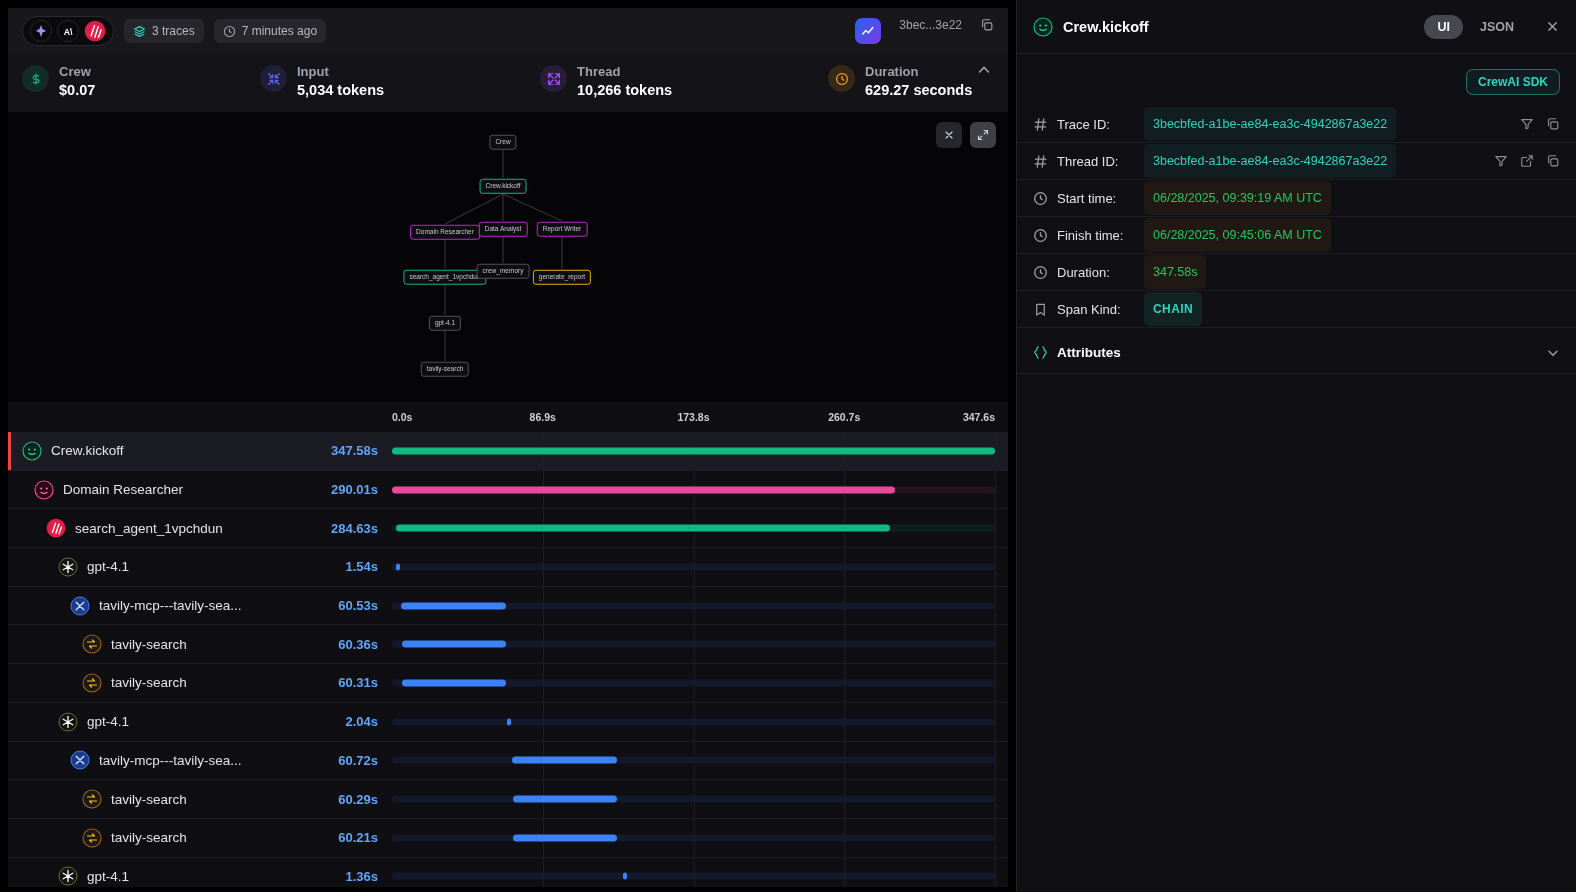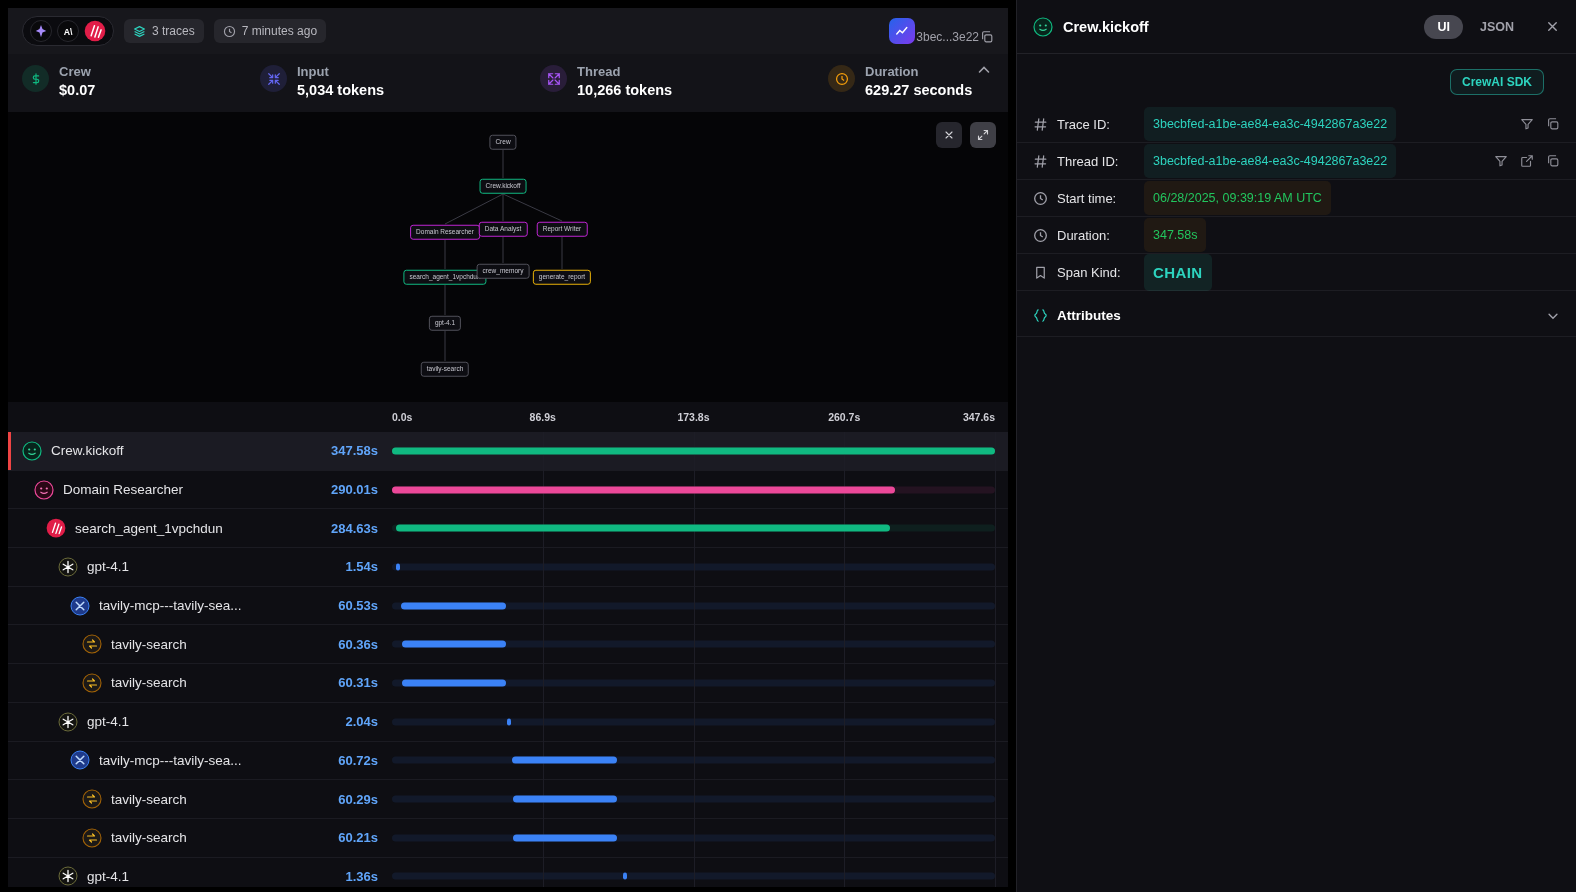--- a/index.html
+++ b/index.html
@@ -13,21 +13,21 @@
   .left-panel{position:absolute;left:8px;top:8px;width:1000px;height:879px;
     background:#0e0e13;display:flex;flex-direction:column;overflow:hidden}
   .topbar{height:46px;background:#17171c;display:flex;align-items:center;padding:0 14px;gap:10px;flex:0 0 auto}
   .logo-pill{display:flex;align-items:center;gap:5px;background:#0b0b0f;border:1px solid #2a2a31;border-radius:999px;padding:3px 7px}
   .logo-circle{width:22px;height:22px;border-radius:50%;display:flex;align-items:center;justify-content:center;background:#09090b;border:1px solid #26262c}
   .logo-circle .icn{width:14px;height:14px}
   .logo-circle.full{border:none;background:transparent}
   .logo-circle.full .icn{width:22px;height:22px}
   .badge{display:flex;align-items:center;gap:6px;background:#26262c;border-radius:6px;padding:5px 9px;font-size:12px;color:#b8b8bf;white-space:nowrap}
   .badge .icn{width:13px;height:13px}
-  .topbar-right{margin-left:auto;display:flex;align-items:flex-end;gap:1px}
+  .topbar-right{margin-left:auto;display:flex;align-items:flex-start;gap:18px}
   .chart-btn{width:26px;height:26px;border-radius:7px;background:linear-gradient(135deg,#2563eb,#7c3aed);display:flex;align-items:center;justify-content:center}
   .chart-btn .icn{width:14px;height:14px;color:#fff}
   .trace-short{font-size:12px;color:#a1a1aa}
 
   .stats{display:flex;background:#131318;padding:11px 14px 13px;position:relative;flex:0 0 auto;height:58px}
   .stat{display:flex;gap:10px;align-items:flex-start}
   .stat:nth-child(1){width:238px}.stat:nth-child(2){width:280px}.stat:nth-child(3){width:288px}
   .stat-icn{width:27px;height:27px;border-radius:50%;display:flex;align-items:center;justify-content:center}
   .stat-icn .icn{width:14px;height:14px}
   .stat-label{font-size:13px;font-weight:700;color:#9ca3af;line-height:1}
@@ -62,30 +62,30 @@
   .bar{position:absolute;top:50%;transform:translateY(-50%);height:7px;border-radius:4px;min-width:4px;z-index:3}
 
   
   .right-panel{position:absolute;left:1016px;top:0;width:560px;height:892px;background:#0f0f14;border-left:1px solid #222228}
   .rp-header{height:54px;display:flex;align-items:center;padding:0 16px;gap:10px;border-bottom:1px solid #222228}
   .rp-title{font-size:14.5px;font-weight:700;color:#fff;flex:1}
   .tabs{display:flex;align-items:center;gap:4px}
   .tab{font-size:12.5px;color:#a1a1aa;padding:5px 13px;border-radius:999px;font-weight:600;cursor:default}
   .tab.active{background:#474750;color:#fff}
   .rp-close{color:#a1a1aa;margin-left:8px;width:15px;height:15px}
-  .sdk-row{display:flex;justify-content:flex-end;padding:15px 32px 11px}
+  .sdk-row{display:flex;justify-content:flex-end;padding:15px 16px 11px}
   .sdk-badge{font-size:12px;font-weight:700;color:#2dd4bf;border:1px solid rgba(45,212,191,.45);
     background:rgba(45,212,191,.07);padding:5px 11px;border-radius:7px}
   .field{display:flex;align-items:center;gap:9px;padding:0 16px;height:37px;border-bottom:1px solid #1d1d23}
   .field-icn{width:15px;height:15px;color:#a1a1aa}
   .field-label{font-size:13px;color:#e4e4e7;white-space:nowrap;min-width:78px}
   .value-badge{font-size:12.5px;padding:10px 9px;border-radius:5px;white-space:nowrap}
   .value-id{color:#2dd4bf;background:rgba(45,212,191,.08)}
   .value-time{color:#22c55e;background:rgba(245,158,11,.08)}
-  .value-kind{color:#2dd4bf;background:rgba(45,212,191,.1);font-size:15px;font-weight:700;letter-spacing:.4px}
+  .value-kind{color:#2dd4bf;background:rgba(45,212,191,.1);font-size:12px;font-weight:700;letter-spacing:.4px}
   .field-actions{margin-left:auto;display:flex;gap:12px;color:#8f8f98}
   .field-actions .icn{width:14px;height:14px}
   .attr-row{display:flex;align-items:center;gap:9px;padding:0 16px;height:42px;margin-top:4px;border-bottom:1px solid #1d1d23}
   .attr-icn{color:#2dd4bf;width:15px;height:15px}
   .attr-label{font-size:13.5px;font-weight:700;color:#fff}
   .attr-chevron{margin-left:auto;color:#a1a1aa;width:14px;height:14px}
 </style>
 </head>
 <body>
 
@@ -560,20 +560,31 @@
     <span class="value-badge value-time">06/28/2025, 09:39:19 AM UTC</span>
     <span class="field-actions"></span>
       </div>
       <div class="field">
     <span class="icn field-icn">
           <svg viewBox="0 0 16 16" fill="none" stroke="currentColor" stroke-width="1.4">
             <circle cx="8" cy="8" r="6.2"></circle>
             <path d="M8 4.5V8l2.4 1.6"></path>
           </svg>
         </span>
+    <span class="field-label">Finish time:</span>
+    <span class="value-badge value-time">06/28/2025, 09:45:06 AM UTC</span>
+    <span class="field-actions"></span>
+      </div>
+      <div class="field">
+    <span class="icn field-icn">
+          <svg viewBox="0 0 16 16" fill="none" stroke="currentColor" stroke-width="1.4">
+            <circle cx="8" cy="8" r="6.2"></circle>
+            <path d="M8 4.5V8l2.4 1.6"></path>
+          </svg>
+        </span>
     <span class="field-label">Duration:</span>
     <span class="value-badge value-time">347.58s</span>
     <span class="field-actions"></span>
       </div>
       <div class="field">
     <span class="icn field-icn">
           <svg viewBox="0 0 16 16" fill="none" stroke="currentColor" stroke-width="1.3" stroke-linejoin="round">
             <path d="M4 2.5h8V14l-4-2.8L4 14z"></path>
           </svg>
         </span>

